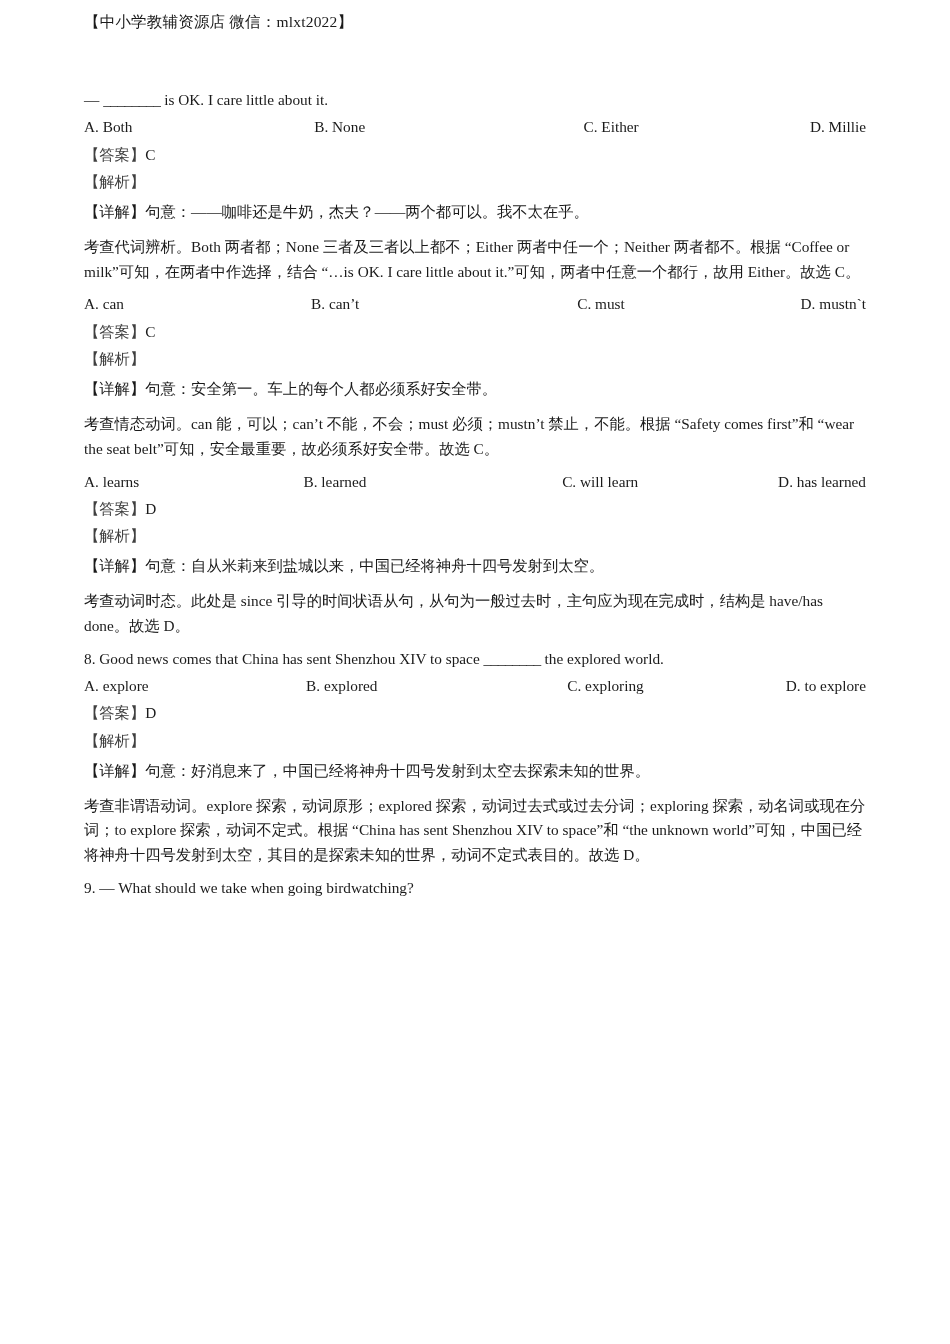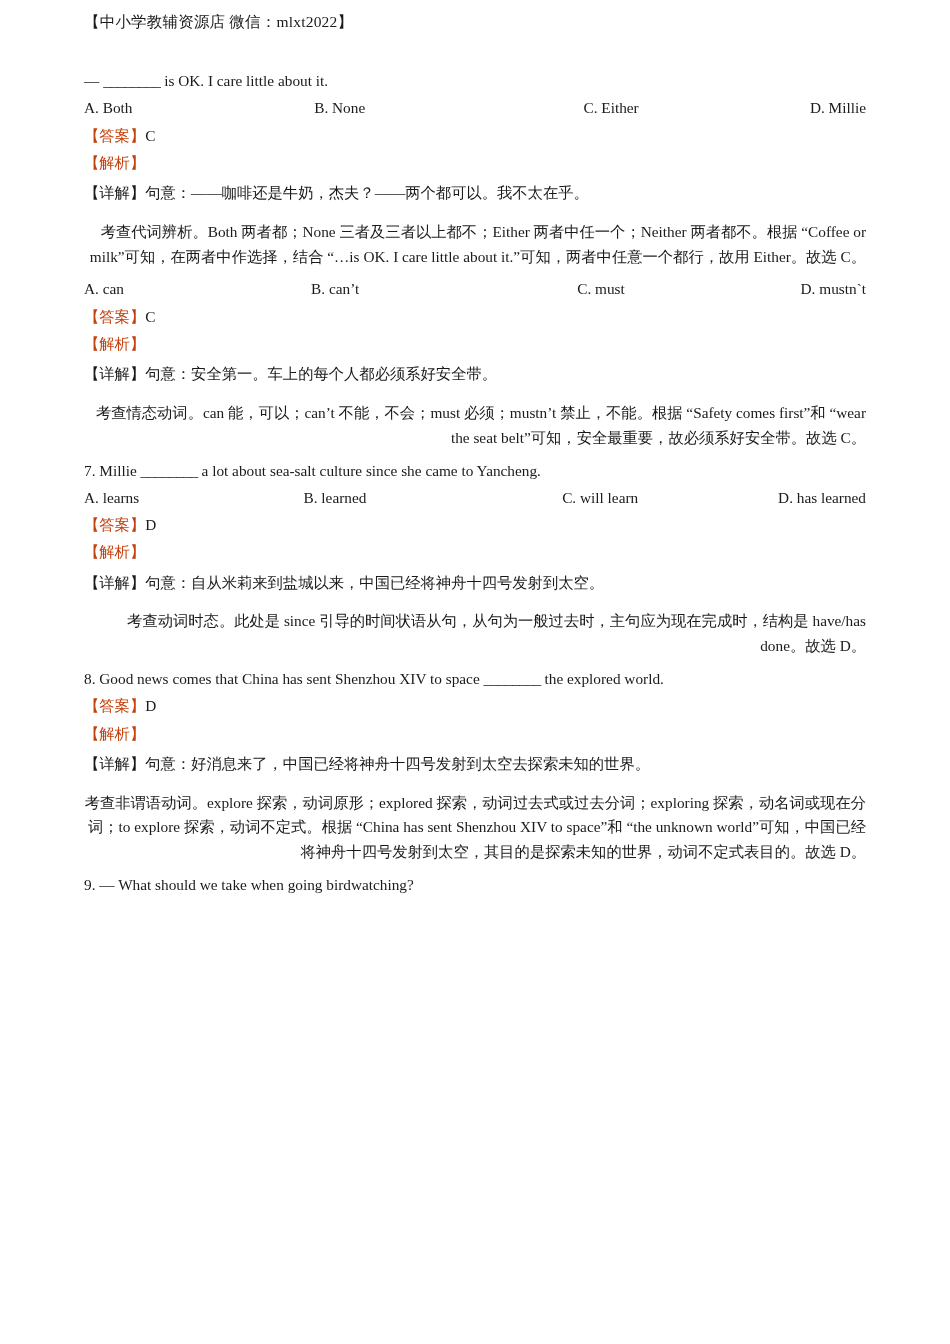--- a/index.html
+++ b/index.html
@@ -27,21 +27,21 @@
     left: 84px;
     top: 12px;
     font-size: 15.5px;
     letter-spacing: 0.2px;
     color: #1a1a1a;
     white-space: nowrap;
   }
   .content {
     position: absolute;
     left: 84px;
-    top: 73px;
+    top: 92px;
     width: 782px;
   }
   .line {
     font-size: 15.3px;
     line-height: 1.0;
     color: #1a1a1a;
     margin: 0;
     padding: 0;
   }
   .stem {
@@ -63,37 +63,36 @@
   .opt-a { width: 197px; }
   .opt-b { width: 196px; }
   .opt-c { width: 193px; margin-left: 40px; }
   .opt-d { width: auto; }
 
   .answer-line {
     margin-bottom: 12px;
     white-space: nowrap;
   }
   .marker {
-    color: #c2410c;
+    color: #404040;
   }
   .marker-dark {
     color: #1a1a1a;
   }
   .analysis-line {
     margin-bottom: 12px;
   }
   .detail-line {
     margin-bottom: 12px;
     line-height: 1.42;
   }
   .para {
     margin-bottom: 0px;
     line-height: 1.62;
-    text-align: right;
-    margin-top: 16px;
+    text-align: left;
   }
   .para-block {
     margin-bottom: 12px;
   }
   .qblock {
     margin-bottom: 0px;
   }
 </style>
 </head>
 <body>
@@ -135,41 +134,46 @@
       <div class="line answer-line"><span class="marker">【答案】</span><span class="marker-dark">C</span></div>
 
       <div class="line analysis-line"><span class="marker">【解析】</span></div>
 
       <div class="line detail-line"><span class="marker-dark">【详解】</span><span>句意：安全第一。车上的每个人都必须系好安全带。</span></div>
 
       <div class="line para para-block">考查情态动词。can 能，可以；can’t 不能，不会；must 必须；mustn’t 禁止，不能。根据 “Safety comes first”和 “wear the seat belt”可知，安全最重要，故必须系好安全带。故选 C。</div>
     </div>
 
     <div class="qblock">
-      <div class="line stem"><span>7. Millie </span><span class="blank">________</span><span> a lot about sea-salt culture since she came to Yancheng.</span></div>
 
       <div class="line options">
         <span class="opt opt-a">A. learns</span>
         <span class="opt opt-b">B. learned</span>
         <span class="opt opt-c">C. will learn</span>
         <span class="opt opt-d">D. has learned</span>
       </div>
 
       <div class="line answer-line"><span class="marker">【答案】</span><span class="marker-dark">D</span></div>
 
       <div class="line analysis-line"><span class="marker">【解析】</span></div>
 
       <div class="line detail-line"><span class="marker-dark">【详解】</span><span>句意：自从米莉来到盐城以来，中国已经将神舟十四号发射到太空。</span></div>
 
       <div class="line para para-block">考查动词时态。此处是 since 引导的时间状语从句，从句为一般过去时，主句应为现在完成时，结构是 have/has done。故选 D。</div>
     </div>
 
     <div class="qblock">
       <div class="line stem"><span>8. Good news comes that China has sent Shenzhou XIV to space </span><span class="blank">________</span><span> the explored world.</span></div>
 
+      <div class="line options">
+        <span class="opt opt-a">A. explore</span>
+        <span class="opt opt-b">B. explored</span>
+        <span class="opt opt-c">C. exploring</span>
+        <span class="opt opt-d">D. to explore</span>
+      </div>
 
       <div class="line answer-line"><span class="marker">【答案】</span><span class="marker-dark">D</span></div>
 
       <div class="line analysis-line"><span class="marker">【解析】</span></div>
 
       <div class="line detail-line"><span class="marker-dark">【详解】</span><span>句意：好消息来了，中国已经将神舟十四号发射到太空去探索未知的世界。</span></div>
 
       <div class="line para para-block">考查非谓语动词。explore 探索，动词原形；explored 探索，动词过去式或过去分词；exploring 探索，动名词或现在分词；to explore 探索，动词不定式。根据 “China has sent Shenzhou XIV to space”和 “the unknown world”可知，中国已经将神舟十四号发射到太空，其目的是探索未知的世界，动词不定式表目的。故选 D。</div>
     </div>
 

